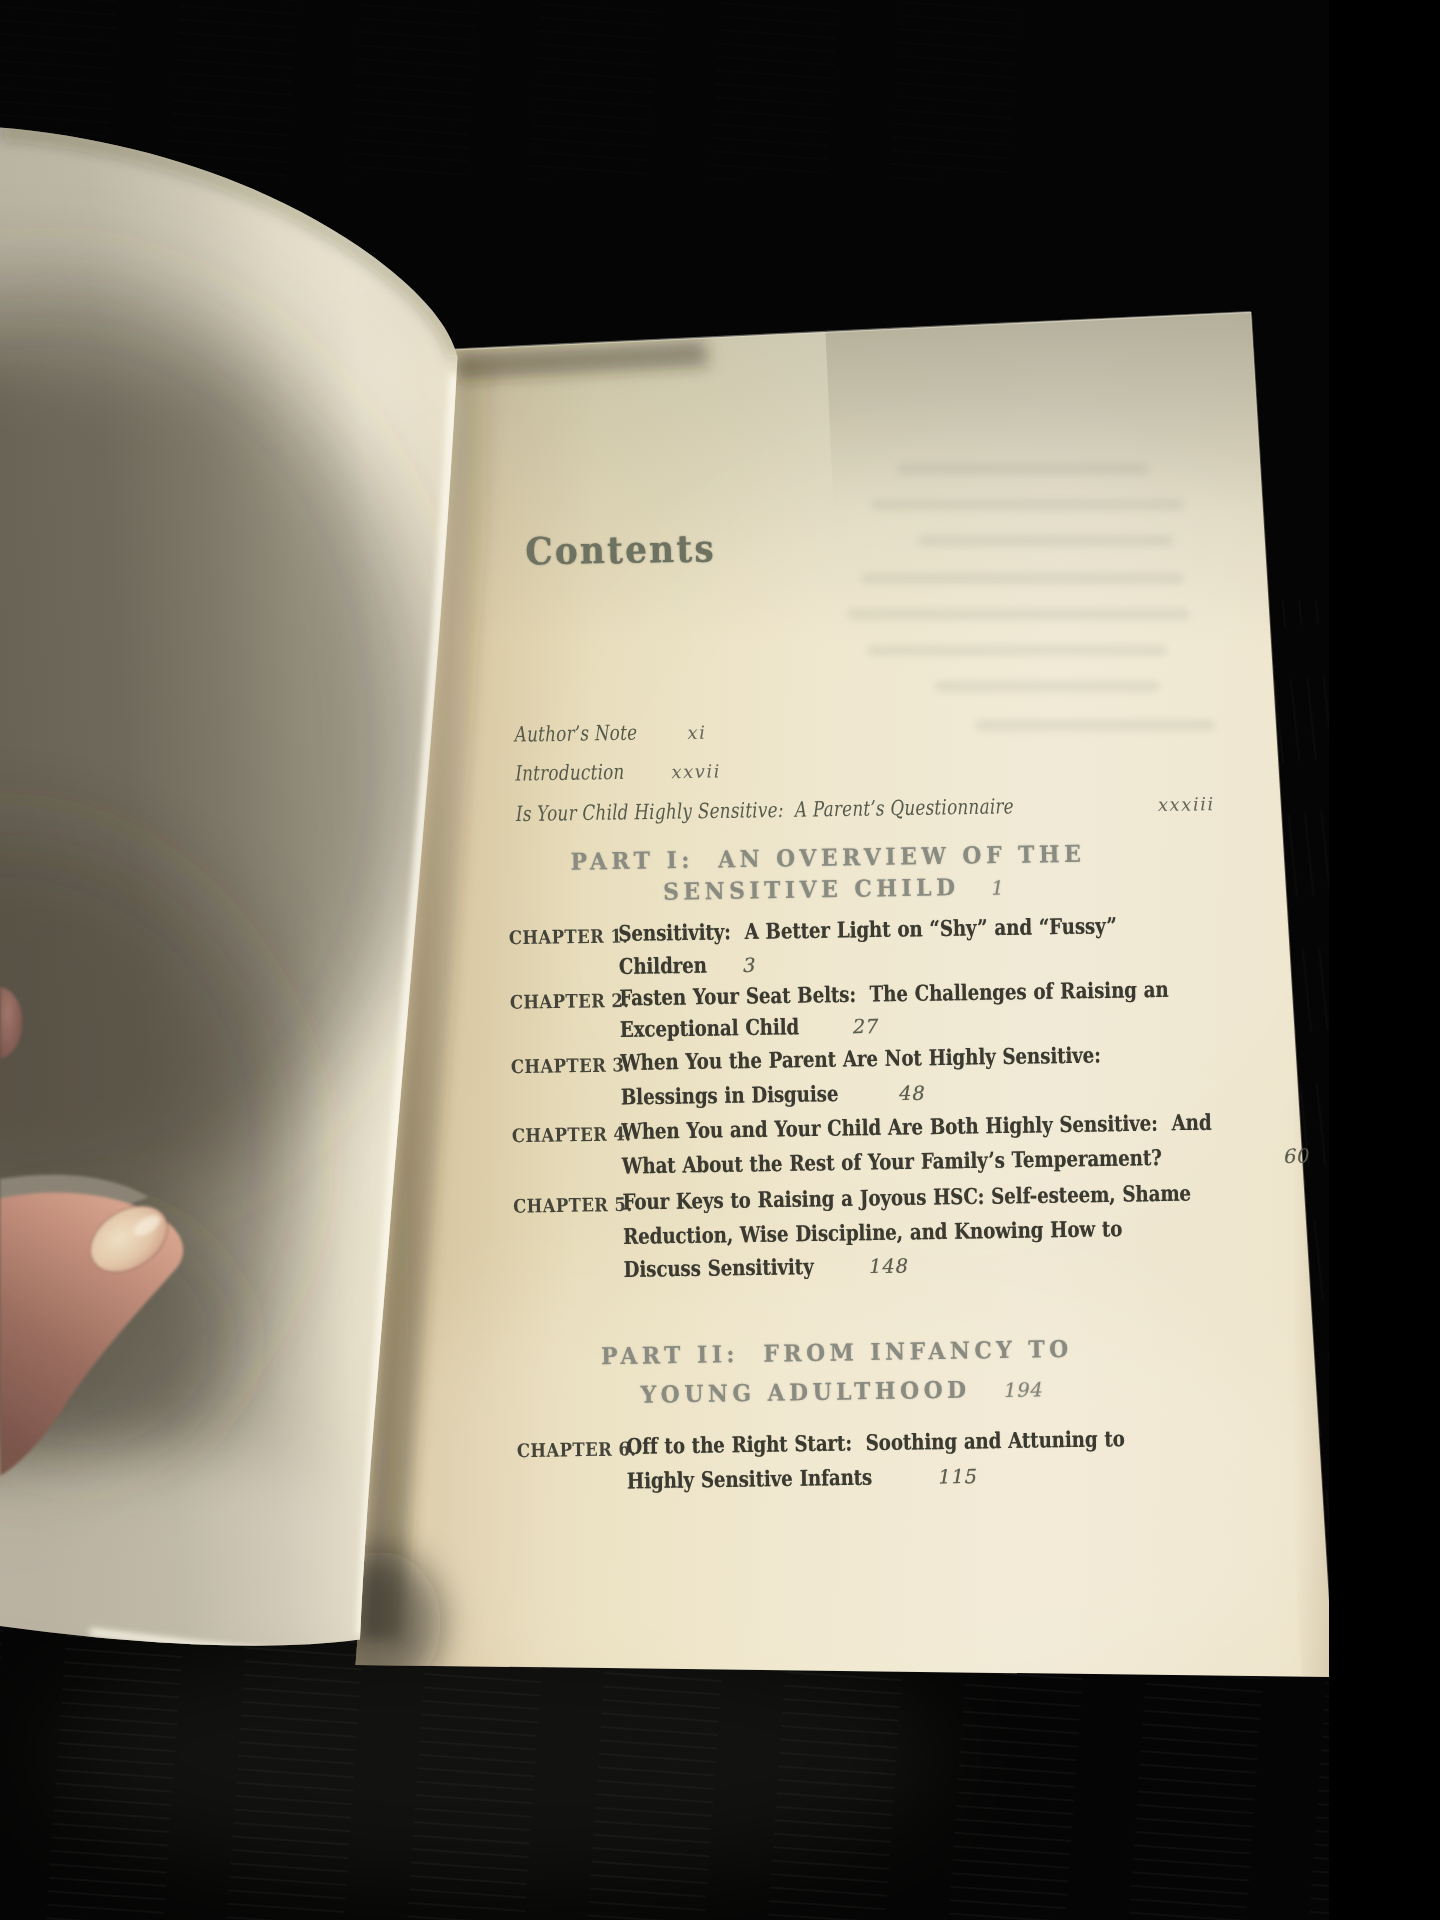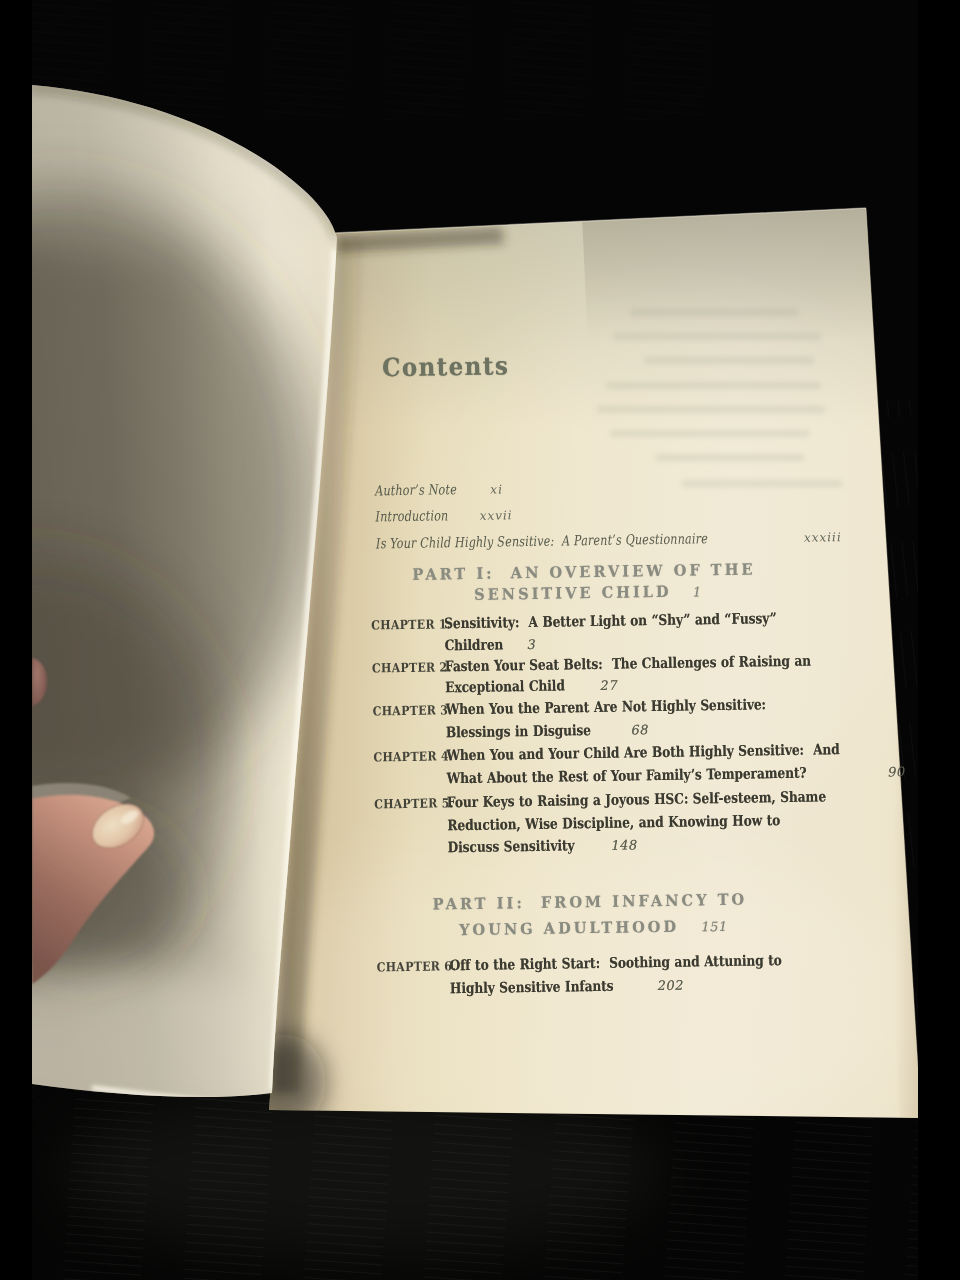--- a/index.html
+++ b/index.html
@@ -1,17 +1,17 @@
 <!DOCTYPE html>
 <html><head>
 <meta charset="utf-8">
 <style>
   html,body{margin:0;padding:0;background:#000;}
   #scene{position:relative;width:886px;height:1280px;overflow:hidden;background:#fef9c3;
-         font-family:"DejaVu Serif","Liberation Serif",serif;margin-left:32px;}
+         font-family:"DejaVu Serif","Liberation Serif",serif;}
   #scene svg{position:absolute;left:0;top:0;}
 
   
   .toc{position:absolute;left:0;top:0;width:960px;height:1280px;
        transform:rotate(-0.9deg);transform-origin:560px 480px;pointer-events:none;}
   .toc > div{position:absolute;}
   .tx{display:inline-block;white-space:pre;transform-origin:0 50%;}
 
   .book-title{left:352px;top:350px;font-size:25px;font-weight:bold;letter-spacing:1.5px;
               color:#6e7260;text-shadow:0 0 1.2px rgba(110,114,96,.8);}
@@ -210,32 +210,32 @@
     <div class="ch-label" style="top:614px"><span class="tx">CHAPTER 1.</span></div>
     <div class="ch-line" style="top:612px"><span class="tx">Sensitivity:  A Better Light on “Shy” and “Fussy”</span></div>
     <div class="ch-line" style="top:634px"><span class="tx">Children</span><span class="pg">3</span></div>
 
     <div class="ch-label" style="top:657px"><span class="tx">CHAPTER 2.</span></div>
     <div class="ch-line" style="top:655px"><span class="tx">Fasten Your Seat Belts:  The Challenges of Raising an</span></div>
     <div class="ch-line" style="top:676px"><span class="tx">Exceptional Child</span><span class="pg">27</span></div>
 
     <div class="ch-label" style="top:700px"><span class="tx">CHAPTER 3.</span></div>
     <div class="ch-line" style="top:698px"><span class="tx">When You the Parent Are Not Highly Sensitive:</span></div>
-    <div class="ch-line" style="top:721px"><span class="tx">Blessings in Disguise</span><span class="pg">68</span></div>
+    <div class="ch-line" style="top:721px"><span class="tx">Blessings in Disguise</span><span class="pg">48</span></div>
 
     <div class="ch-label" style="top:746px"><span class="tx">CHAPTER 4.</span></div>
     <div class="ch-line" style="top:744px"><span class="tx">When You and Your Child Are Both Highly Sensitive:  And</span></div>
-    <div class="ch-line" style="top:767px"><span class="tx">What About the Rest of Your Family’s Temperament?</span><span class="pg">90</span></div>
+    <div class="ch-line" style="top:767px"><span class="tx">What About the Rest of Your Family’s Temperament?</span><span class="pg">60</span></div>
 
     <div class="ch-label" style="top:793px"><span class="tx">CHAPTER 5.</span></div>
     <div class="ch-line" style="top:791px"><span class="tx">Four Keys to Raising a Joyous HSC: Self-esteem, Shame</span></div>
     <div class="ch-line" style="top:814px"><span class="tx">Reduction, Wise Discipline, and Knowing How to</span></div>
     <div class="ch-line" style="top:836px"><span class="tx">Discuss Sensitivity</span><span class="pg">148</span></div>
 
     <div class="part" style="top:892px"><span class="tx">PART II:  FROM INFANCY TO</span></div>
-    <div class="part" style="top:918px"><span class="tx">YOUNG ADULTHOOD</span><span class="pg-part">151</span></div>
+    <div class="part" style="top:918px"><span class="tx">YOUNG ADULTHOOD</span><span class="pg-part">194</span></div>
 
     <div class="ch-label" style="top:956px"><span class="tx">CHAPTER 6.</span></div>
     <div class="ch-line" style="top:954px"><span class="tx">Off to the Right Start:  Soothing and Attuning to</span></div>
-    <div class="ch-line" style="top:977px"><span class="tx">Highly Sensitive Infants</span><span class="pg">202</span></div>
+    <div class="ch-line" style="top:977px"><span class="tx">Highly Sensitive Infants</span><span class="pg">115</span></div>
 
   </div>
 </div>
 
 </body></html>

